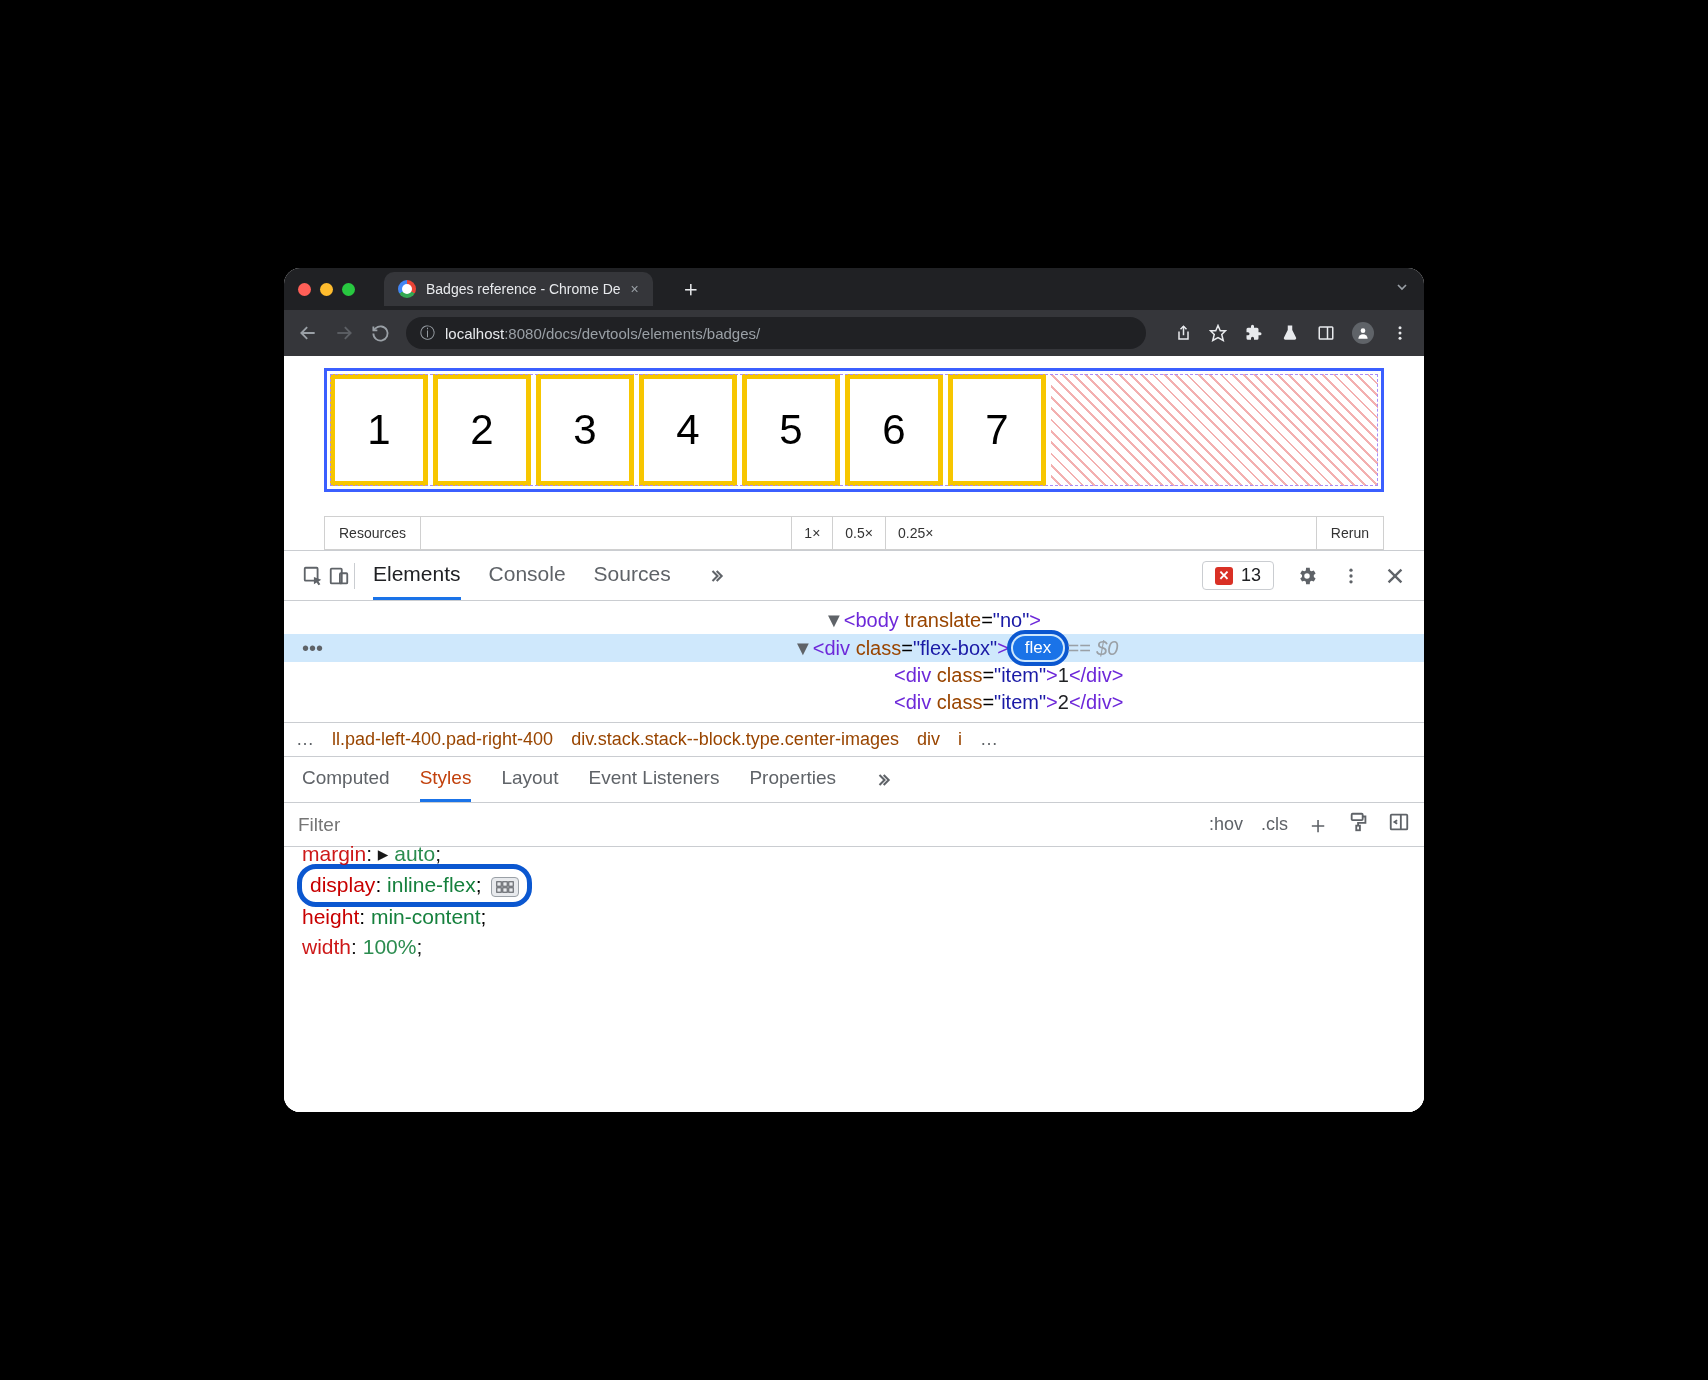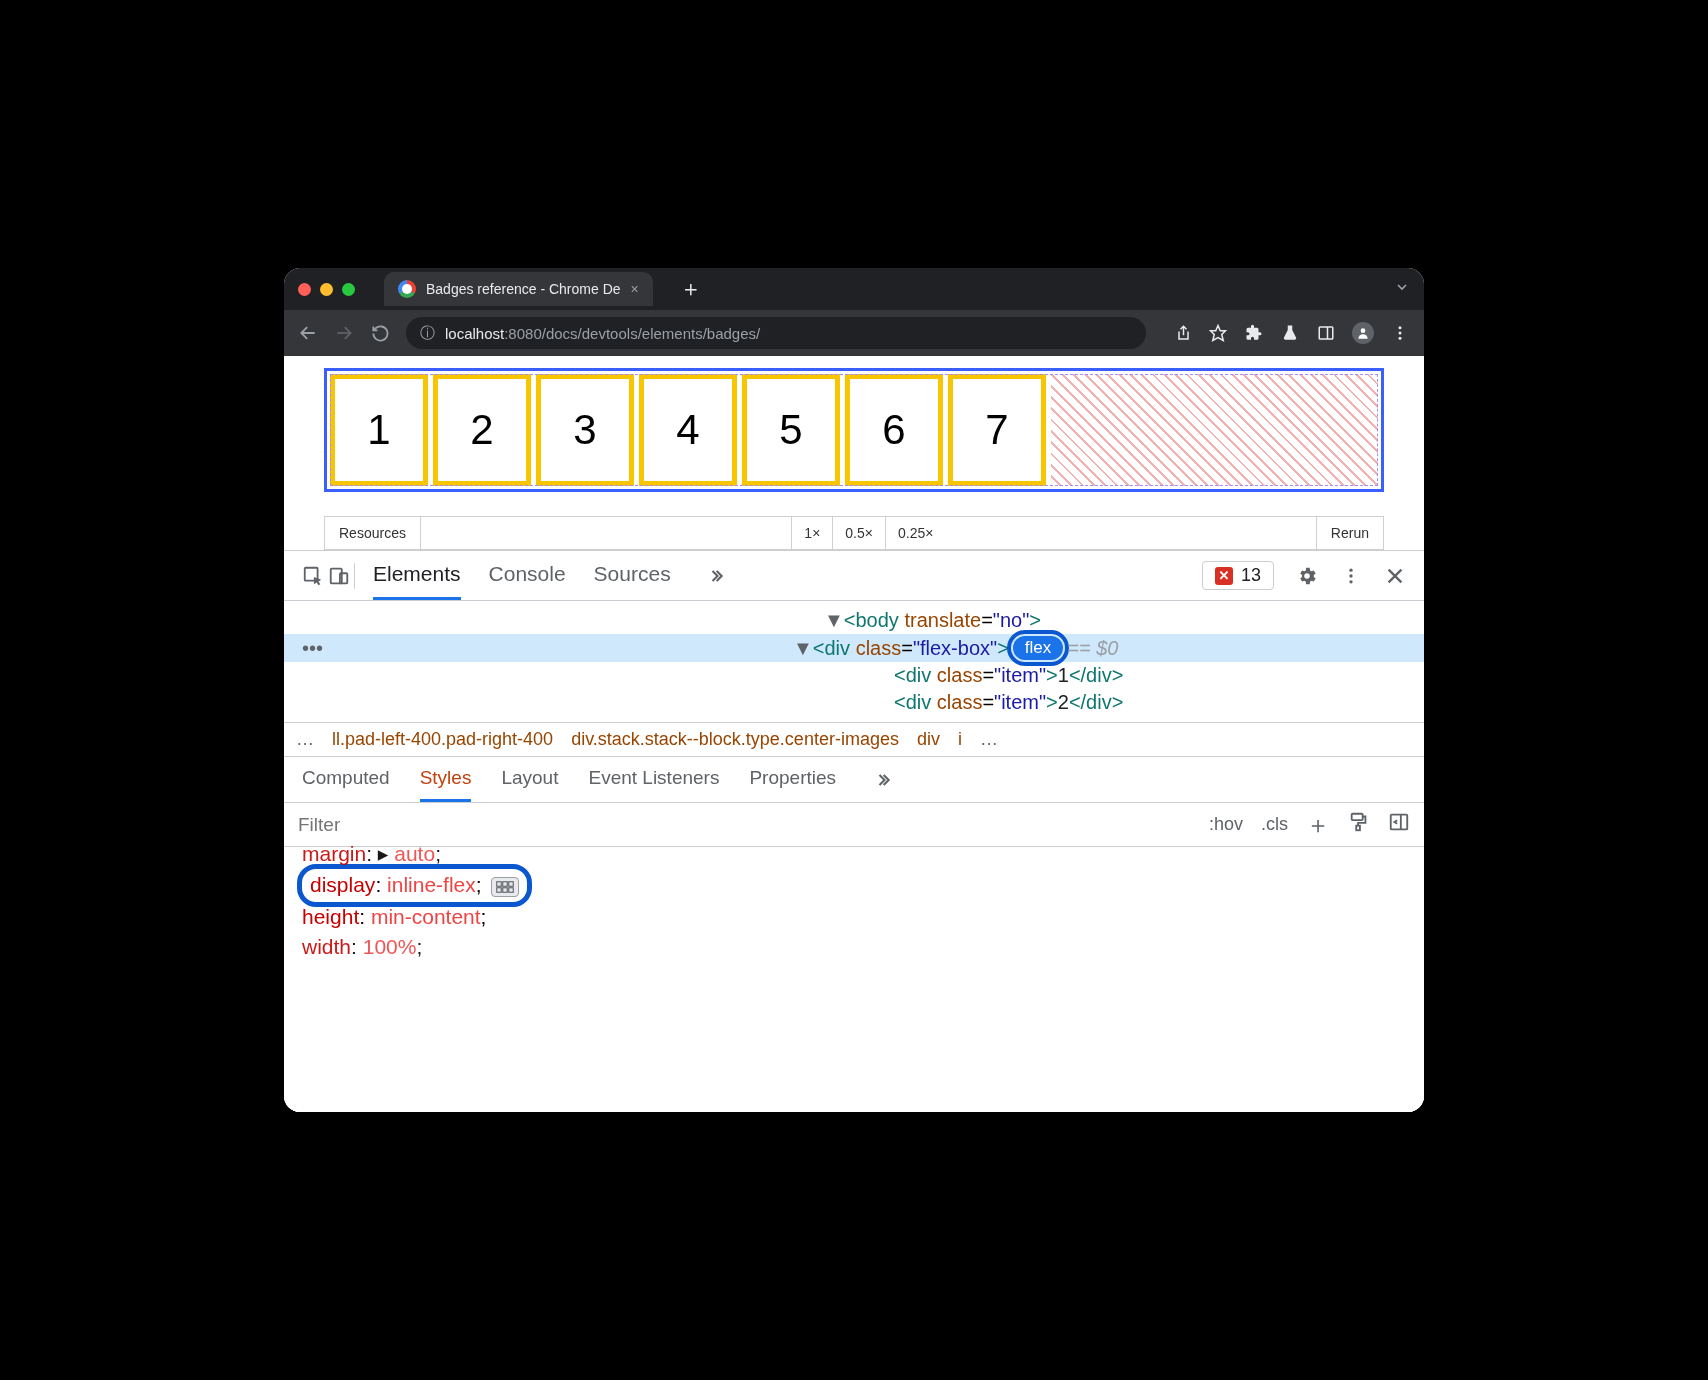--- a/index.html
+++ b/index.html
@@ -41,34 +41,34 @@
 .dt-tab{font-size:21px;color:#5f6368;display:flex;align-items:center;border-bottom:3px solid transparent;cursor:pointer}
 .dt-tab.active{color:#202124;border-bottom-color:#1a73e8}
 .dt-more{color:#5f6368;margin-left:6px;display:flex;align-items:center}
 .dt-right{margin-left:auto;display:flex;align-items:center;gap:22px}
 .err-badge{border:1px solid #cacdd1;background:#fff;border-radius:4px;padding:3px 12px;display:flex;align-items:center;gap:8px;font-size:18px;color:#202124}
 .err-x{background:#d93025;color:#fff;width:18px;height:18px;border-radius:3px;display:flex;align-items:center;justify-content:center;font-size:13px;font-weight:700}
 .dom{font-family:Menlo,Monaco,monospace;font-size:20px;padding:6px 0;overflow:hidden;flex-shrink:0}
 .dom-line{white-space:pre;padding:2px 0 2px 18px}
 .dom-line.sel{background:#cfe8fc}
 .tri{color:#5f6368;cursor:pointer}
-.tag{color:#0f766e}.attr{color:#994500}.val{color:#1a1aa6}.txt{color:#202124}
+.tag{color:#6d28d9}.attr{color:#994500}.val{color:#1a1aa6}.txt{color:#202124}
 .flex-badge{background:#1a73e8;color:#fff;border-radius:14px;padding:2px 12px;font-size:17px;margin:0 4px;outline:4px solid #0b57d0;outline-offset:2px}
 .eq0{color:#9aa0a6;font-style:italic}
 .dom-dots{color:#5f6368;padding-left:8px}
 .breadcrumb{border-top:1px solid #cacdd1;border-bottom:1px solid #cacdd1;padding:6px 12px;font-family:Menlo,Monaco,monospace;font-size:18px;color:#994500;white-space:nowrap;overflow:hidden;display:flex;gap:18px}
 .breadcrumb .el{color:#5f6368}
 .styles-tabs{display:flex;gap:30px;padding:0 18px;height:46px;align-items:stretch;border-bottom:1px solid #cacdd1}
 .s-tab{font-size:19px;color:#5f6368;display:flex;align-items:center;border-bottom:3px solid transparent;cursor:pointer}
 .s-tab.active{color:#c2410c;border-bottom-color:#1a73e8}
 .filter-bar{display:flex;align-items:center;height:44px;border-bottom:1px solid #cacdd1}
 .filter-input{flex:1;border:none;font-size:19px;padding:0 14px;color:#5f6368;outline:none}
 .filter-tools{display:flex;gap:18px;padding:0 14px;align-items:center;color:#5f6368;font-size:18px}
 .css-block{font-family:Menlo,Monaco,monospace;font-size:21px;padding:6px 18px;line-height:1.45}
-.css-prop{color:#c80000}.css-val{color:#ef4444}
+.css-prop{color:#c80000}.css-val{color:#15803d}
 .css-line{white-space:nowrap}
 .css-line.hl{display:inline-block;outline:5px solid #0b57d0;border-radius:14px;padding:1px 8px}
 .flex-ed{display:inline-flex;background:#e8eaed;border:1px solid #9aa0a6;border-radius:4px;padding:2px 4px;vertical-align:middle;margin-left:4px}
 .flex-ed svg{width:18px;height:14px}
 .partial-top,.partial-bot{opacity:.9}
 </style>
 </head>
 <body>
 
 <div class="browser">

